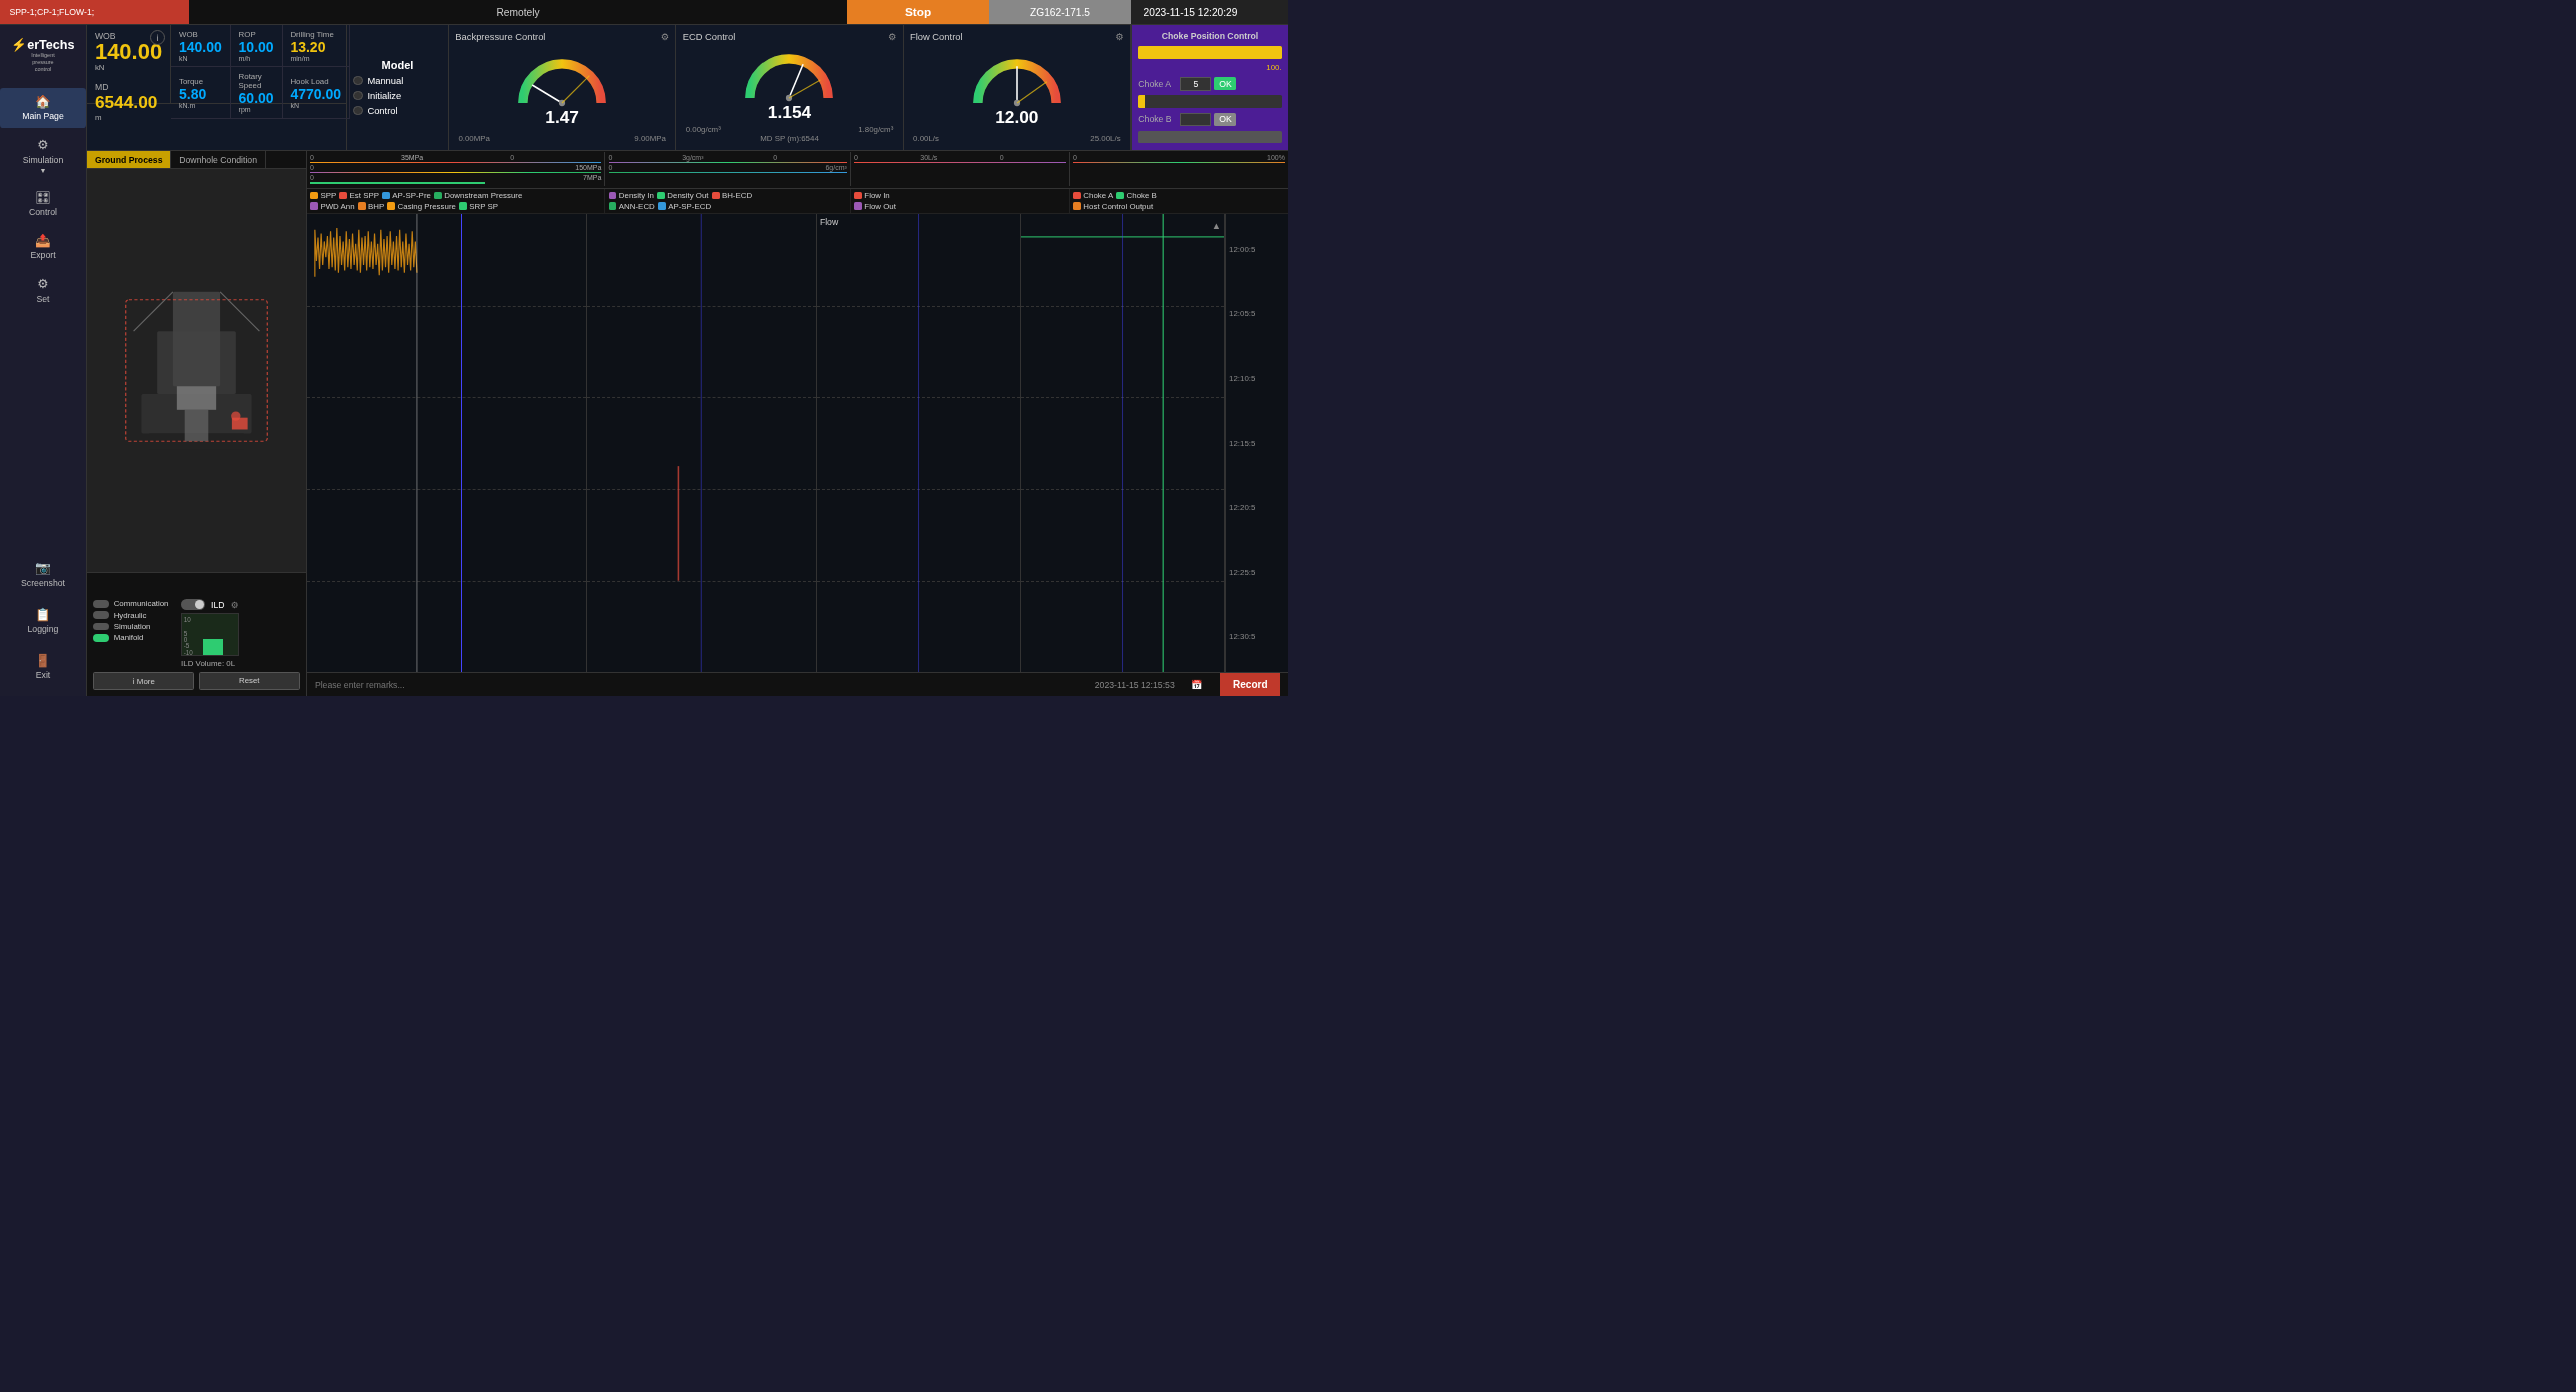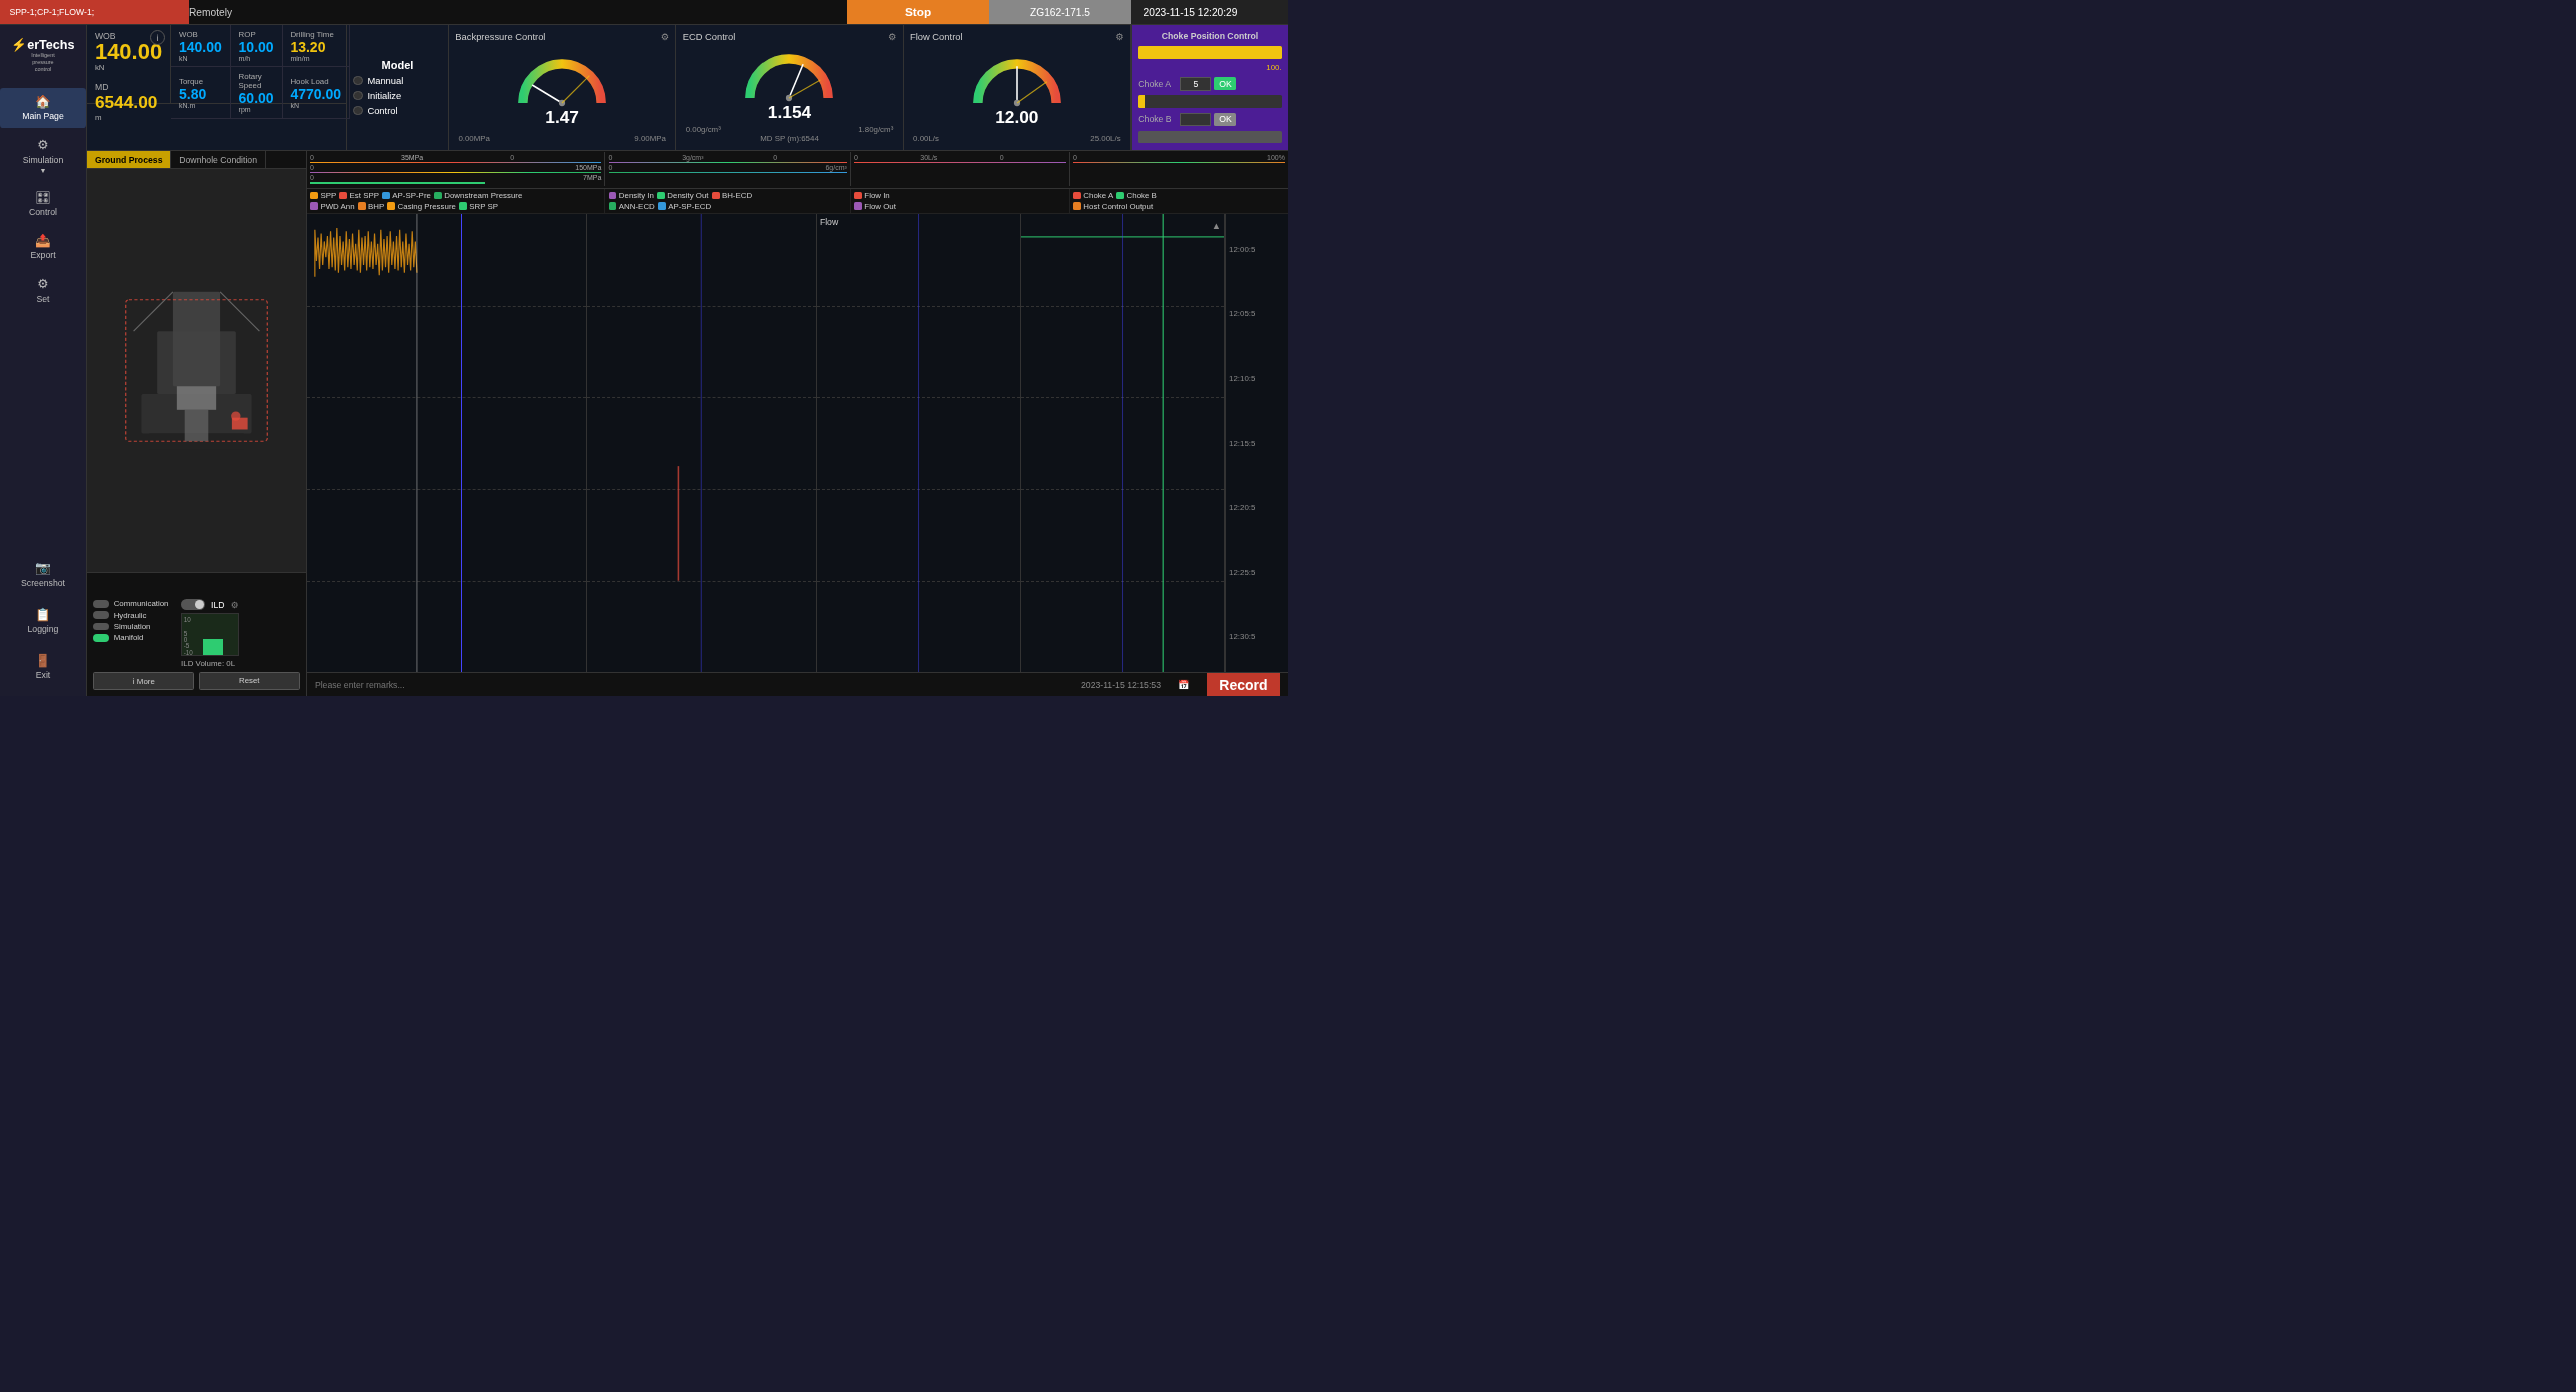--- a/index.html
+++ b/index.html
@@ -26,21 +26,21 @@
       color: #fff;
       padding: 0 9.4px;
       height: 100%;
       display: flex;
       align-items: center;
       font-size: 8.7px;
       min-width: 189px;
     }
     .header-remotely {
       flex: 1;
-      text-align: left;
+      text-align: center;
       color: #ccc;
       font-size: 10.2px;
     }
     .header-stop {
       background: #e67e22;
       color: #fff;
       padding: 0 31px;
       height: 100%;
       display: flex;
       align-items: center;
@@ -449,21 +449,21 @@
       color: #888;
       font-size: 8.7px;
       outline: none;
     }
     .status-time { color: #888; font-size: 8.7px; }
     .record-btn {
       background: #c0392b;
       color: #fff;
       border: none;
       padding: 3.1px 12.6px;
-      font-size: 14px;
+      font-size: 10px;
       cursor: pointer;
       font-weight: bold;
       height: 100%;
     }
     .calendar-icon { color: #888; cursor: pointer; }
 
     
     .gauge-container {
       position: relative;
       display: flex;

